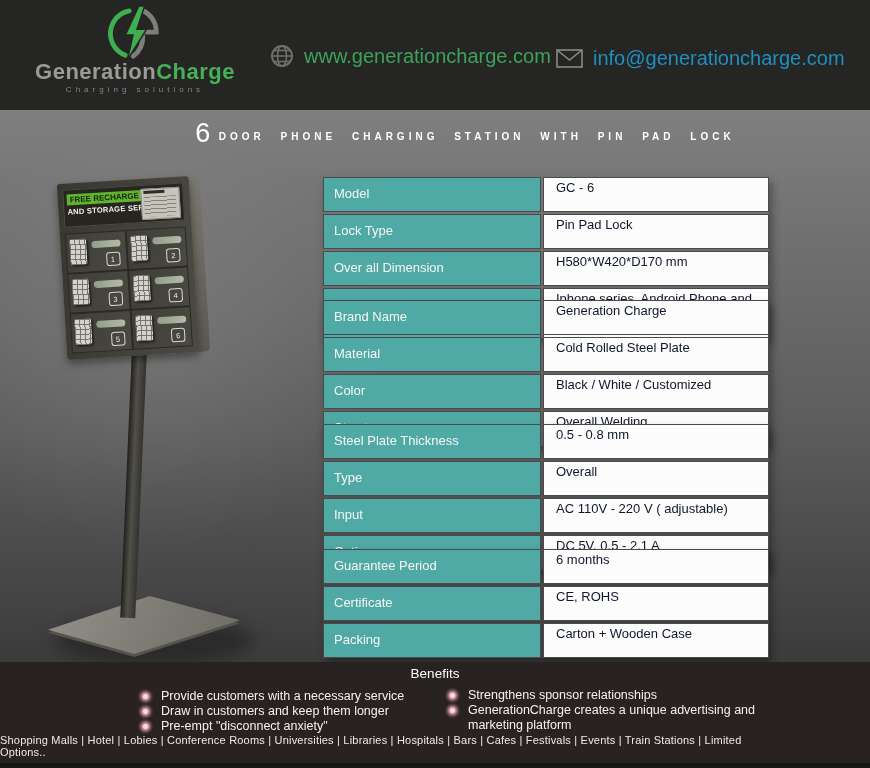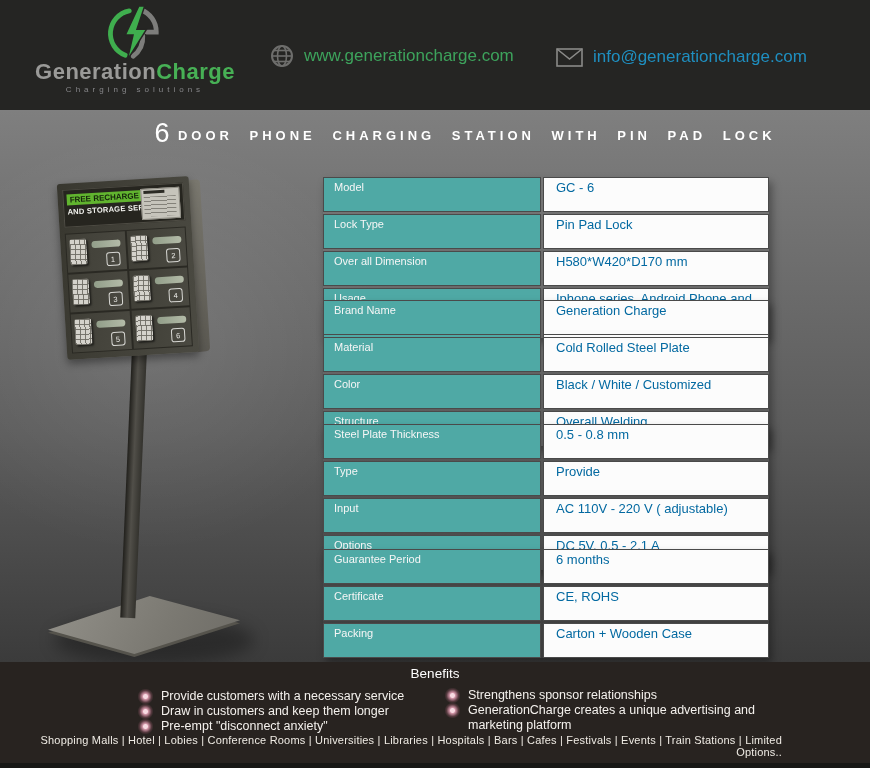--- a/index.html
+++ b/index.html
@@ -7,41 +7,41 @@
         font-family:"Liberation Sans", sans-serif;background:#3c3c3c;}
 
   
   .header{position:absolute;left:0;top:0;width:870px;height:110px;background:#252523;}
   .logo{position:absolute;left:30px;top:4px;width:210px;text-align:center;}
   .logo svg{display:block;margin:2px auto 0;}
   .logo-text{font-size:22px;font-weight:700;letter-spacing:.5px;line-height:20px;}
   .logo-gen{color:#9a9a98;}
   .logo-charge{color:#47b055;}
   .logo-tag{font-size:8px;letter-spacing:4px;color:#87878a;margin-top:3px;}
-  .contact-item{position:absolute;display:flex;align-items:center;gap:10px;font-size:17px;}
+  .contact-item{position:absolute;display:flex;align-items:center;gap:10px;font-size:20px;}
   .contact-web{left:270px;top:44px;color:#3da35c;}
   .contact-mail{left:556px;top:47px;color:#1f8fc0;}
   .contact-item a{color:inherit;text-decoration:none;}
 
   
   .hero{position:absolute;left:0;top:110px;width:870px;height:552px;
         background:radial-gradient(ellipse 340px 300px at 17% 42%, rgba(255,255,255,.10), transparent 70%),
                    linear-gradient(180deg,#7f7f7f 0%,#717171 22%,#5c5c5c 58%,#3b3b3b 100%);}
   .hero-title{position:absolute;left:0;top:8px;width:870px;text-align:center;
               padding-left:60px;box-sizing:border-box;color:#fff;white-space:nowrap;}
   .hero-title .t-num{font-size:27px;font-weight:400;vertical-align:-2px;letter-spacing:4px;}
-  .hero-title .t-text{font-size:13px;font-weight:700;letter-spacing:4px;word-spacing:9px;}
+  .hero-title .t-text{font-size:10px;font-weight:700;letter-spacing:4px;word-spacing:9px;}
 
   
   .spec-table{position:absolute;left:323px;width:446px;box-shadow:3px 5px 8px rgba(0,0,0,.35);}
   .spec-row{display:flex;margin-bottom:2px;}
   .spec-row:last-child{margin-bottom:0;}
-  .spec-label{width:206px;background:#4FA9A5;color:#f6f6f6;font-size:11px;
-              padding:2px 0 2px 10px;border:1px solid #4a4a4a;margin-right:2px;line-height:15px;}
-  .spec-value{flex:1;background:#fcfcfc;color:#0369a1;font-size:13px;
+  .spec-label{width:206px;background:#4FA9A5;color:#f6f6f6;font-size:13px;
+              padding:8px 0 2px 10px;border:1px solid #4a4a4a;margin-right:2px;line-height:15px;}
+  .spec-value{flex:1;background:#fcfcfc;color:#0f172a;font-size:13px;
               padding:2px 0 16px 12px;border:1px solid #4a4a4a;line-height:15px;}
   #table-0{top:67px;} #table-1{top:190px;} #table-2{top:314px;} #table-3{top:439px;}
 
   
   .station{position:absolute;left:40px;top:58px;width:270px;height:500px;}
   .cab{position:absolute;left:22px;top:12px;width:132px;height:176px;transform:rotate(-3.5deg);}
   .cab-side{position:absolute;right:-11px;top:4px;width:13px;height:172px;
             background:linear-gradient(180deg,#7a786f,#5b5952);border-radius:0 4px 4px 0;
             transform:skewY(-2deg);}
   .cab-front{position:absolute;left:0;top:0;width:132px;height:176px;border-radius:3px;
@@ -82,21 +82,21 @@
 
   
   .benefits{position:absolute;left:0;top:662px;width:870px;height:106px;background:#282320;}
   .benefits-title{text-align:center;padding-top:4px;font-size:13.5px;color:#ffffff;}
   .benefit-col{position:absolute;list-style:none;margin:0;padding:0;}
   .col-left{left:138px;top:27px;width:300px;}
   .col-right{left:445px;top:26px;width:330px;}
   .benefit-item{display:flex;gap:8px;font-size:12.5px;color:#f4f1ed;line-height:15px;margin-bottom:0px;}
   .dot{flex:none;width:15px;height:15px;margin-top:0px;
        background:radial-gradient(circle,#f7dbe2 0 2px,#cf93a5 3px,rgba(170,100,120,.35) 6px,transparent 8px);}
-  .venues{position:absolute;left:0;bottom:10px;width:782px;text-align:right;
+  .venues{position:absolute;left:0;bottom:10px;width:782px;text-align:left;
           font-size:11px;color:#efebe4;letter-spacing:.2px;}
   .bottom-strip{position:absolute;left:0;bottom:0;width:870px;height:5px;background:#171715;}
 </style>
 </head>
 <body>
 
 <div class="page">
 
   <div class="header">
     <div class="logo">
@@ -229,21 +229,21 @@
           <div class="spec-value">Overall Welding</div>
         </div>
       </div>
     <div class="spec-table" id="table-2">
         <div class="spec-row">
           <div class="spec-label">Steel Plate Thickness</div>
           <div class="spec-value">0.5 - 0.8 mm</div>
         </div>
         <div class="spec-row">
           <div class="spec-label">Type</div>
-          <div class="spec-value">Provide</div>
+          <div class="spec-value">Overall</div>
         </div>
         <div class="spec-row">
           <div class="spec-label">Input</div>
           <div class="spec-value">AC 110V - 220 V ( adjustable)</div>
         </div>
         <div class="spec-row">
           <div class="spec-label">Options</div>
           <div class="spec-value">DC 5V, 0.5 - 2.1 A</div>
         </div>
       </div>

